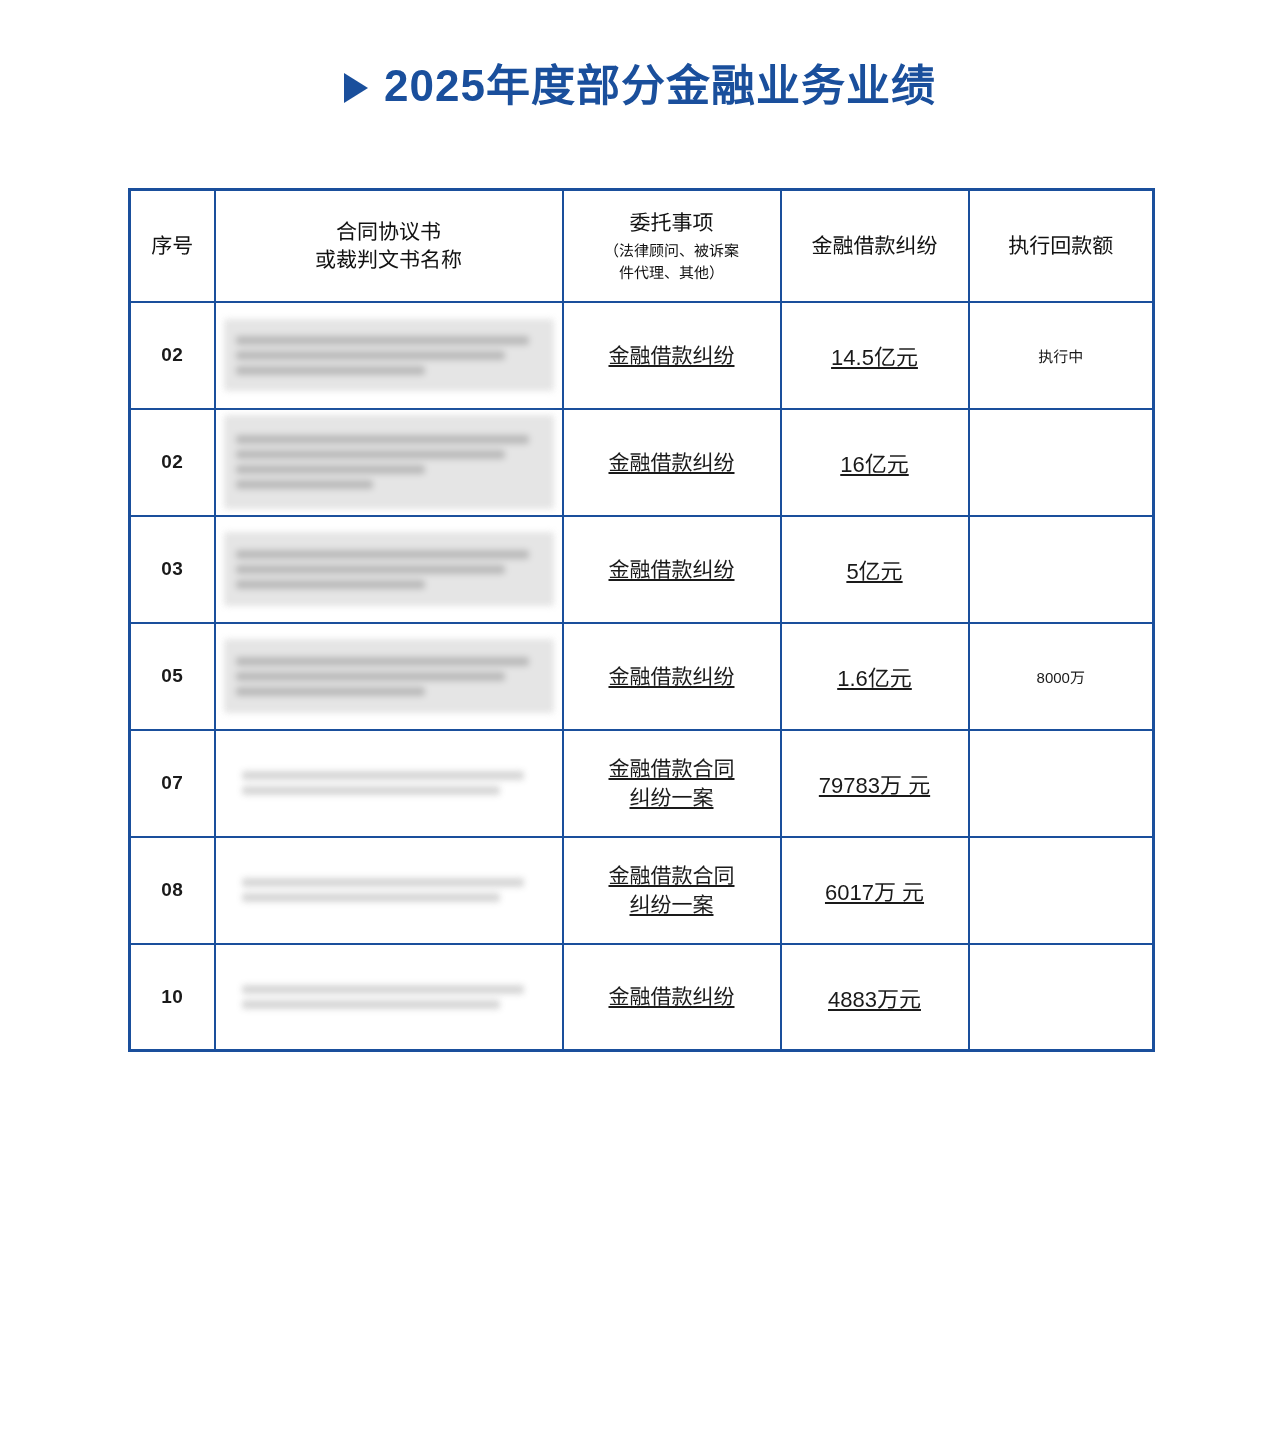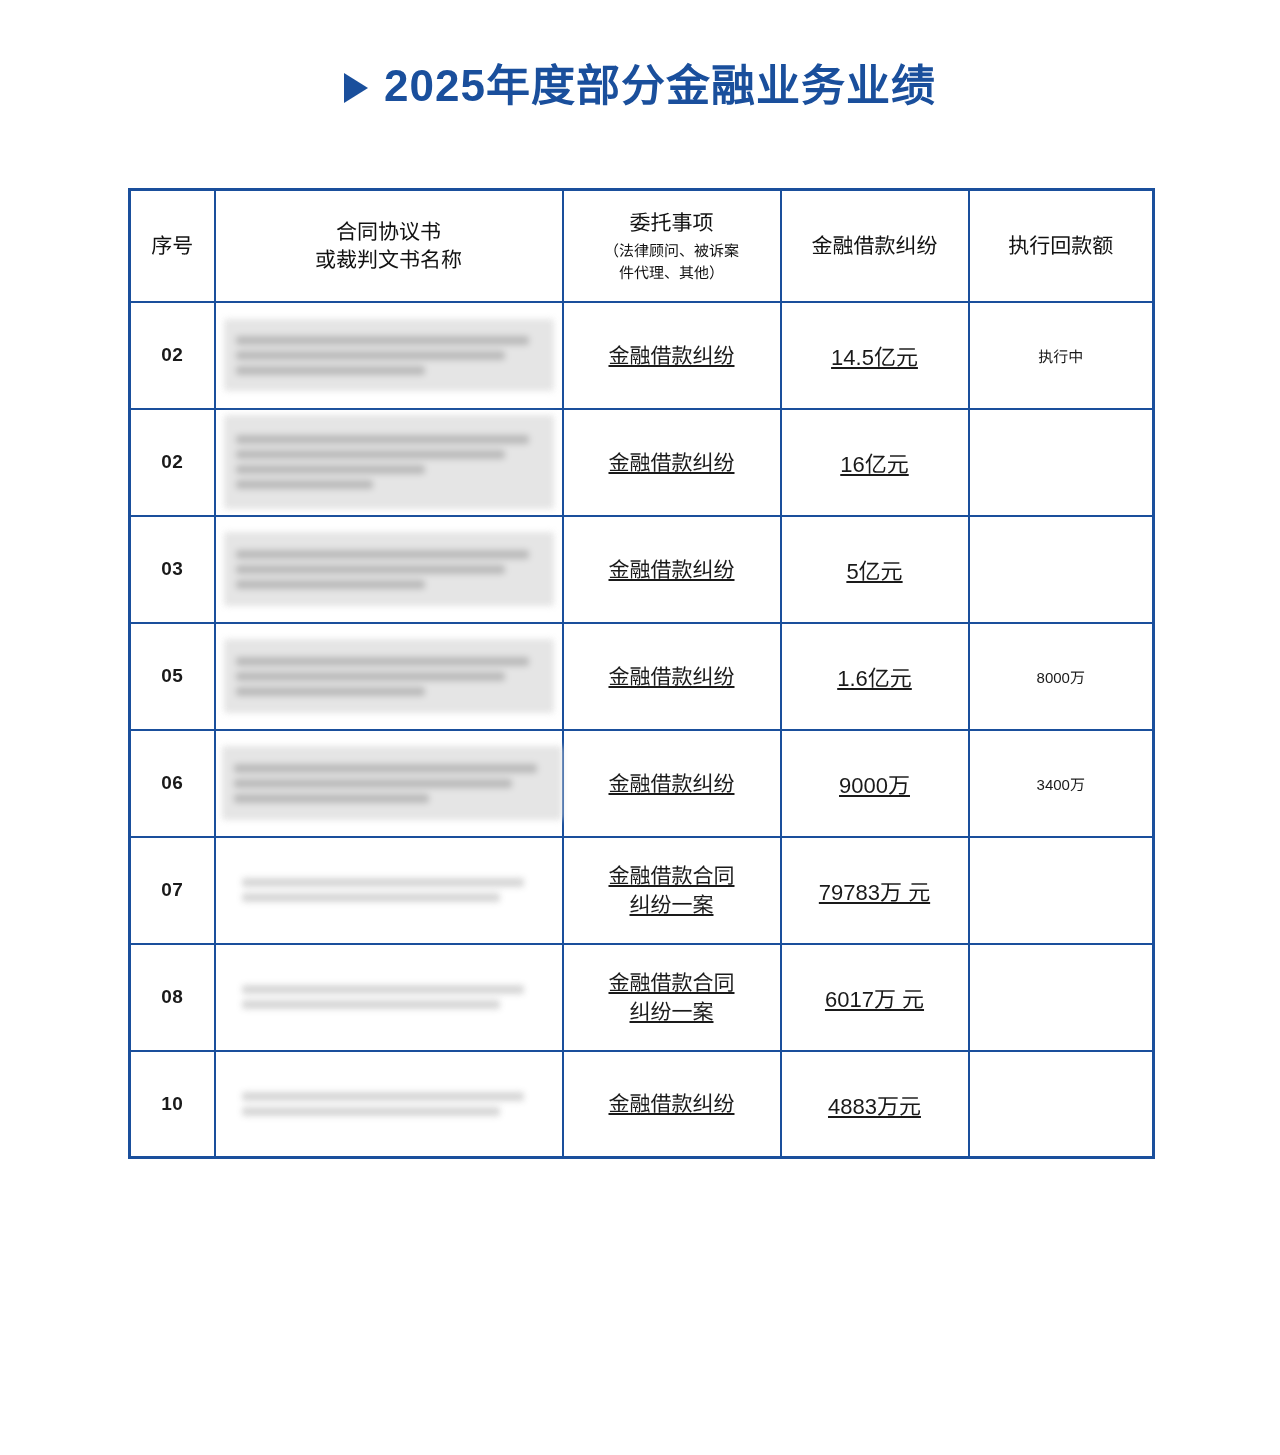--- a/index.html
+++ b/index.html
@@ -228,35 +228,20 @@
                 <div class="bar" style="width: 62%;"></div>
               </div>
             </td>
             <td class="item-cell">
               <span class="ln">金融借款纠纷</span>
             </td>
             <td class="amt-cell">1.6亿元</td>
             <td class="recov-cell">8000万</td>
           </tr>
           <tr>
-            <td class="no-cell">06</td>
-            <td class="doc-cell">
-              <div class="redact" style="width: 340px; height: 74px;">
-                <div class="bar" style="width: 96%;"></div>
-                <div class="bar" style="width: 88%;"></div>
-                <div class="bar" style="width: 62%;"></div>
-              </div>
-            </td>
-            <td class="item-cell">
-              <span class="ln">金融借款纠纷</span>
-            </td>
-            <td class="amt-cell">9000万</td>
-            <td class="recov-cell">3400万</td>
-          </tr>
-          <tr>
             <td class="no-cell">07</td>
             <td class="doc-cell">
               <div class="redact light" style="width: 318px; height: 50px;">
                 <div class="bar" style="width: 96%;"></div>
                 <div class="bar" style="width: 88%;"></div>
               </div>
             </td>
             <td class="item-cell">
               <span class="ln">金融借款合同</span>
               <span class="ln">纠纷一案</span>

